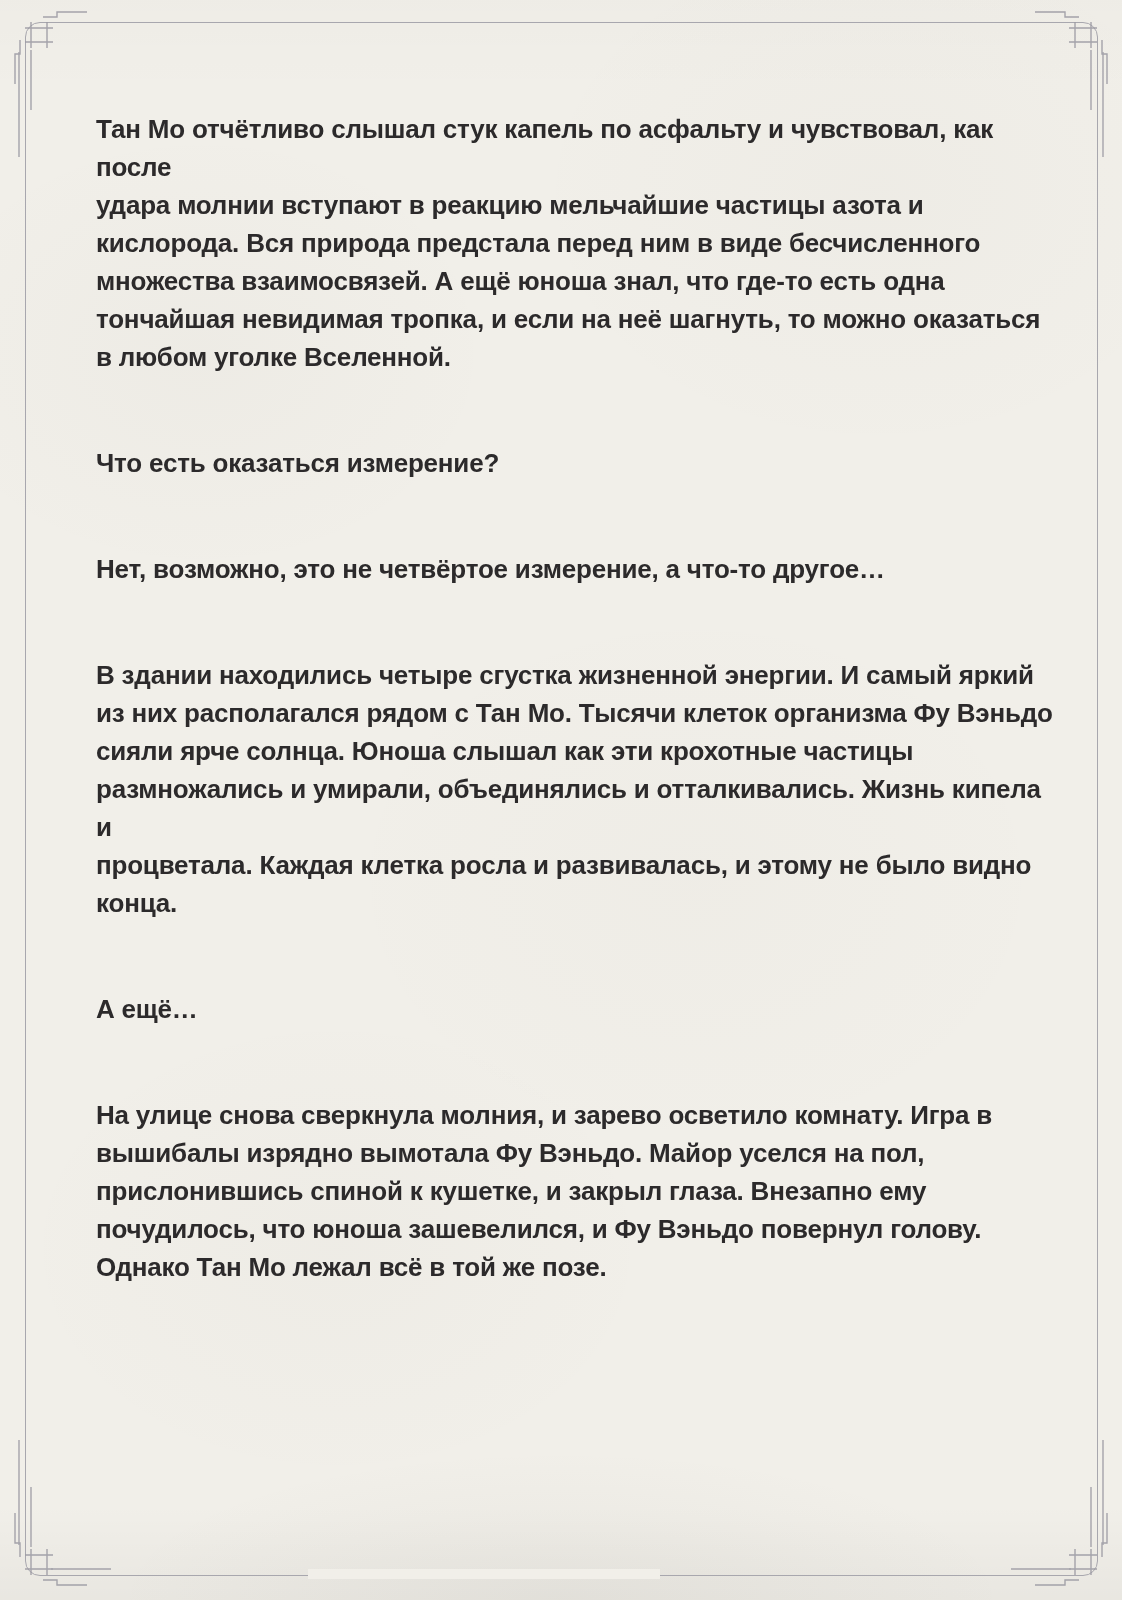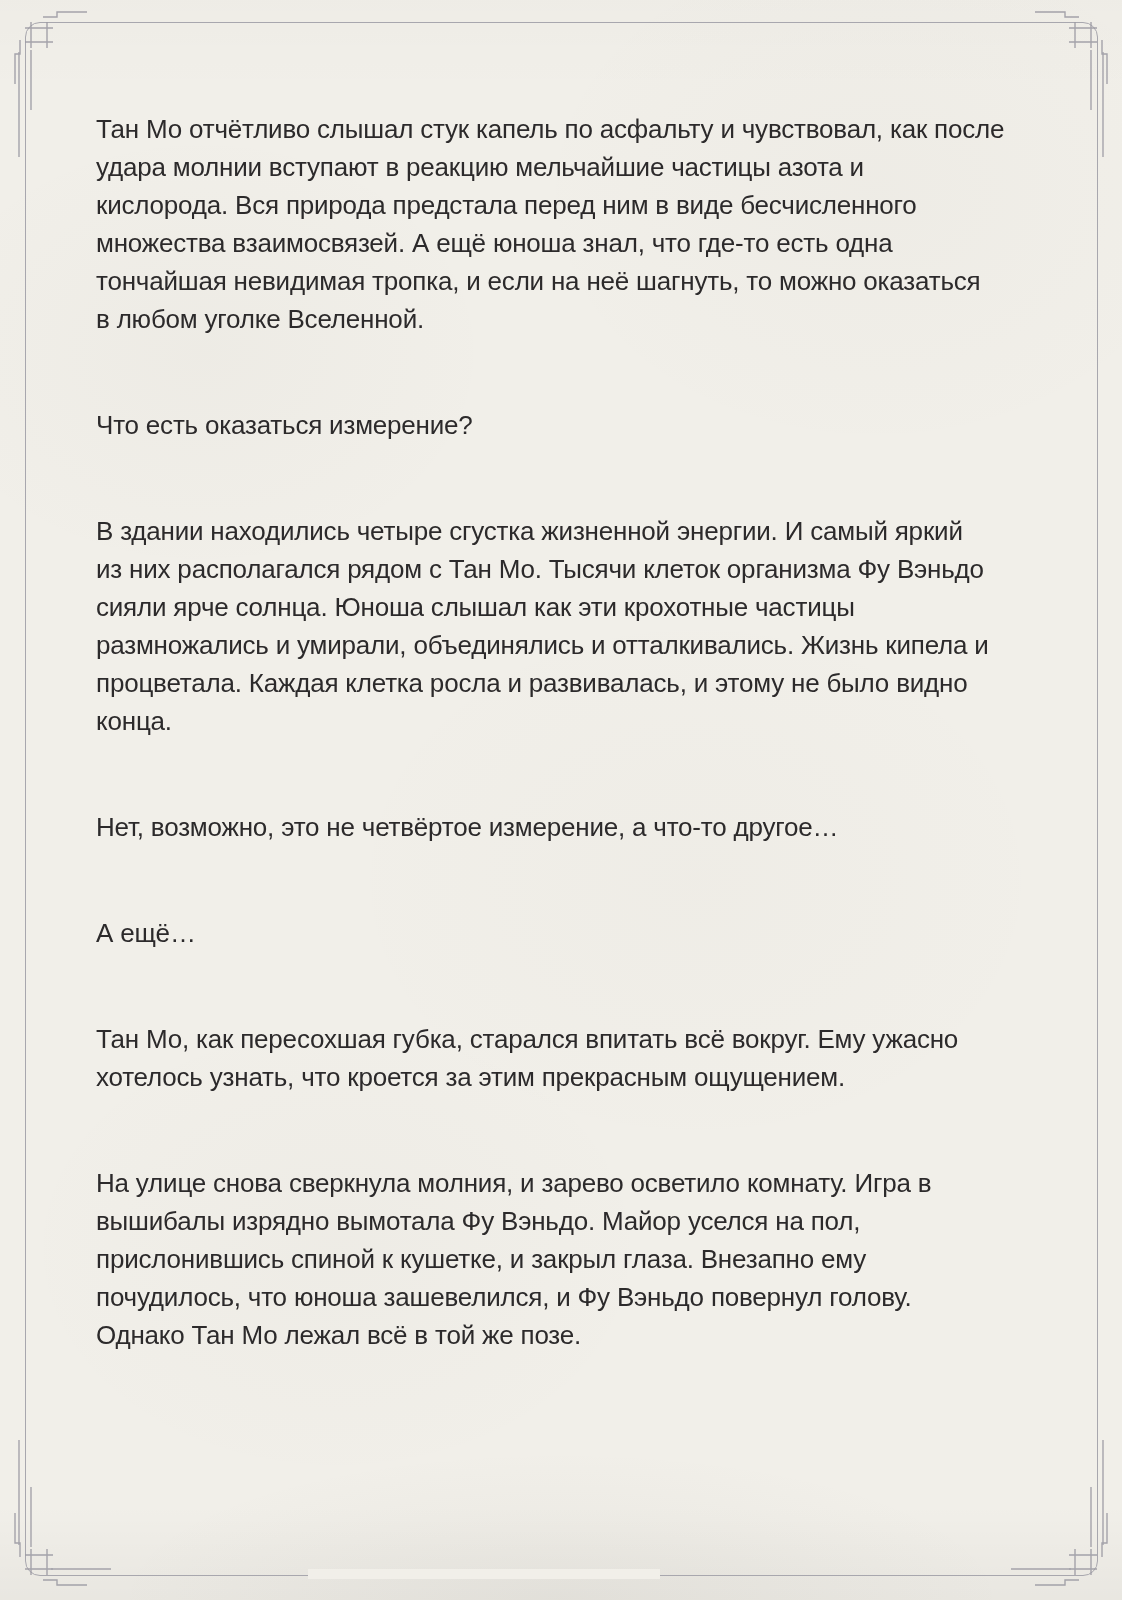--- a/index.html
+++ b/index.html
@@ -62,20 +62,21 @@
     top: 72px;
     width: 964px;
     color: #2c2a2b;
     font-size: 26px;
     line-height: 38px;
     letter-spacing: -0.2px;
     white-space: pre-line;
   }
   .page-text p {
     margin: 0 0 30px 0;
+    font-weight: bold;
   }
 </style>
 </head>
 <body>
 
 <div class="frame"></div>
 <div class="frame-fade-bottom"></div>
 
 <div class="corner tl">
   <svg viewBox="0 0 170 170" fill="none" stroke="#9c9ba4" stroke-width="1.4" opacity="0.9">
@@ -117,29 +118,27 @@
 </div>
 
 <div class="page-text">
   <p>Тан Мо отчётливо слышал стук капель по асфальту и чувствовал, как после
 удара молнии вступают в реакцию мельчайшие частицы азота и
 кислорода. Вся природа предстала перед ним в виде бесчисленного
 множества взаимосвязей. А ещё юноша знал, что где-то есть одна
 тончайшая невидимая тропка, и если на неё шагнуть, то можно оказаться
 в любом уголке Вселенной.</p>
   <p>Что есть оказаться измерение?</p>
+  <p>Нет, возможно, это не четвёртое измерение, а что-то другое…</p>
   <p>В здании находились четыре сгустка жизненной энергии. И самый яркий
 из них располагался рядом с Тан Мо. Тысячи клеток организма Фу Вэньдо
 сияли ярче солнца. Юноша слышал как эти крохотные частицы
 размножались и умирали, объединялись и отталкивались. Жизнь кипела и
 процветала. Каждая клетка росла и развивалась, и этому не было видно
 конца.</p>
-  <p>Нет, возможно, это не четвёртое измерение, а что-то другое…</p>
   <p>А ещё…</p>
-  <p>Тан Мо, как пересохшая губка, старался впитать всё вокруг. Ему ужасно
-хотелось узнать, что кроется за этим прекрасным ощущением.</p>
   <p>На улице снова сверкнула молния, и зарево осветило комнату. Игра в
 вышибалы изрядно вымотала Фу Вэньдо. Майор уселся на пол,
 прислонившись спиной к кушетке, и закрыл глаза. Внезапно ему
 почудилось, что юноша зашевелился, и Фу Вэньдо повернул голову.
 Однако Тан Мо лежал всё в той же позе.</p>
   
 </div>
 
 </body></html>

